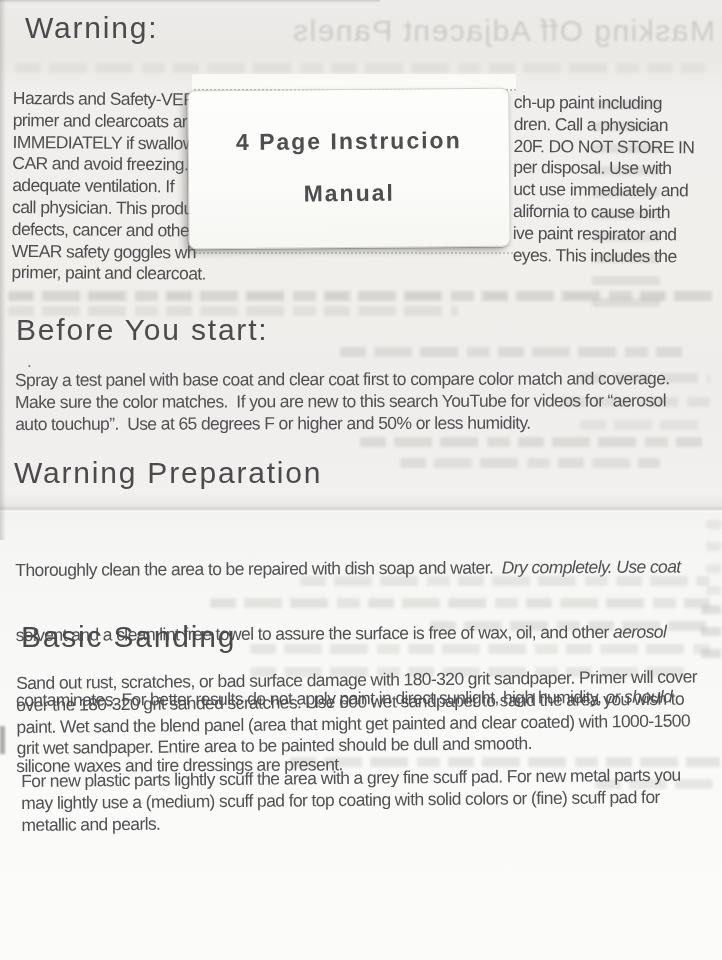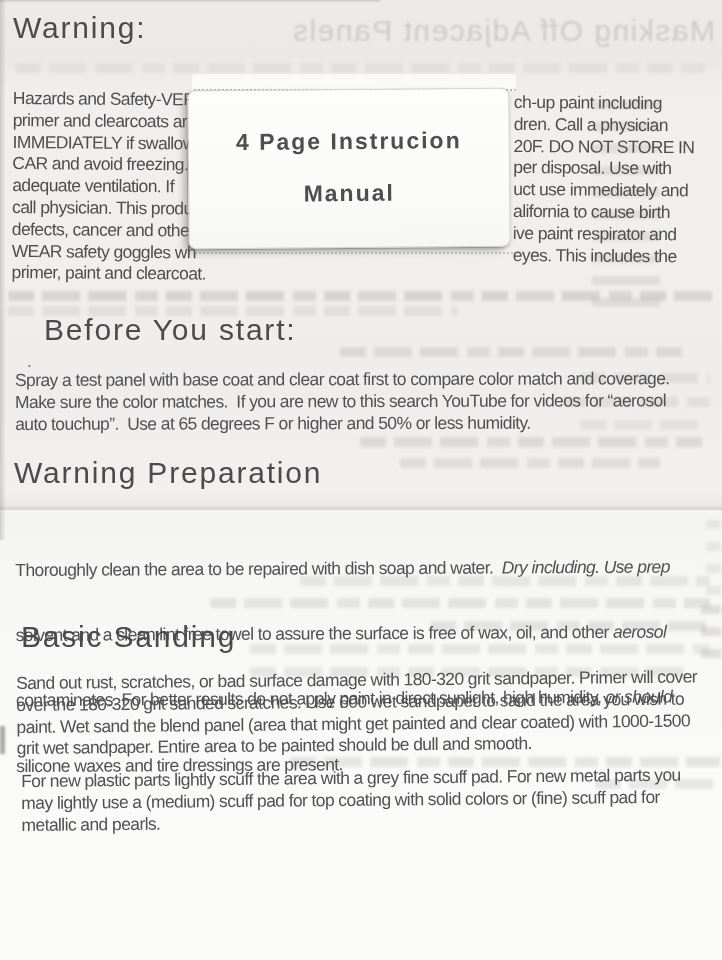--- a/index.html
+++ b/index.html
@@ -89,21 +89,21 @@
   <div class="smudge" style="top:576px;left:300px;width:410px;opacity:.3;"></div>
   <div class="smudge" style="top:598px;left:210px;width:500px;opacity:.35;"></div>
   <div class="smudge" style="top:621px;left:430px;width:280px;opacity:.35;"></div>
   <div class="smudge" style="top:644px;left:250px;width:460px;opacity:.3;"></div>
   <div class="smudge" style="top:667px;left:250px;width:440px;opacity:.3;"></div>
   <div class="bleedcol" style="top:605px;left:701px;width:20px;height:60px;opacity:.65;"></div>
   <div class="bleedcol" style="top:520px;left:706px;width:15px;height:85px;opacity:.4;"></div>
   <div class="smudge" style="top:757px;left:290px;width:430px;opacity:.35;"></div>
   <div class="smudge" style="top:779px;left:595px;width:120px;opacity:.3;"></div>
 
-  <h1 class="hd" id="warning-h" style="left:13px;top:13px;text-align:right;">Warning:</h1>
+  <h1 class="hd" id="warning-h" style="left:25px;top:13px;text-align:right;">Warning:</h1>
 
   <div id="warning-lines">
       <div class="wline">
         <span class="wleft">Hazards and Safety-VERY</span>
         <span class="wright">ch-up paint including</span>
       </div>
       <div class="wline">
         <span class="wleft">primer and clearcoats ar</span>
         <span class="wright">dren. Call a physician</span>
       </div>
@@ -136,31 +136,31 @@
       </div>
     </div>
 
   <div id="tear-strip"></div>
   <div id="sticker">
     <div class="st-line" id="st-title">4 Page Instrucion</div>
     <div class="st-line" id="st-sub">Manual</div>
   </div>
   <div id="perf-bottom"></div>
 
-  <h1 class="hd" id="before-h" style="left:16px;top:315px;margin-left:28px;">Before You start:</h1>
+  <h1 class="hd" id="before-h" style="left:16px;top:315px;">Before You start:</h1>
   <div id="stray-dot">.</div>
   <div class="para" id="before-p" style="left:15px;top:370px;width:700px;transform:rotate(-.15deg);transform-origin:0 0;">Spray a test panel with base coat and clear coat first to compare color match and coverage.
 Make sure the color matches.  If you are new to this search YouTube for videos for “aerosol
 auto touchup”.  Use at 65 degrees F or higher and 50% or less humidity.</div>
 
   <h1 class="hd" id="surface-h" style="left:14px;top:458px;">Warning Preparation</h1>
   <div id="fold-pre"></div>
   <div id="fold-line"></div>
   <div class="para rot-a" id="surface-p" style="left:15px;top:516px;width:705px;">
-    <div class="line"><span>Thoroughly clean the area to be repaired with dish soap and water.  </span><span class="it">Dry including. Use prep</span></div>
+    <div class="line"><span>Thoroughly clean the area to be repaired with dish soap and water.  </span><span class="it">Dry completely. Use coat</span></div>
     <div class="line"><span>solvent and a clean lint free towel to assure the surface is free of wax, oil, and other </span><span class="it">aerosol</span></div>
     <div class="line"><span>contaminates. For better results do not apply paint in direct sunlight, high humidity, </span><span class="it">or should</span></div>
     <div class="line"><span>silicone waxes and tire dressings are present.</span><span class="it"></span></div>
   </div>
 
   <h1 class="hd" id="sanding-h" style="left:21px;top:622px;">Basic Sanding</h1>
   <div class="para rot-b" id="sanding-p" style="left:16px;top:673px;width:700px;">Sand out rust, scratches, or bad surface damage with 180-320 grit sandpaper. Primer will cover
 over the 180-320 grit sanded scratches. Use 600 wet sandpaper to sand the area you wish to
 paint. Wet sand the blend panel (area that might get painted and clear coated) with 1000-1500
 grit wet sandpaper. Entire area to be painted should be dull and smooth.</div>

